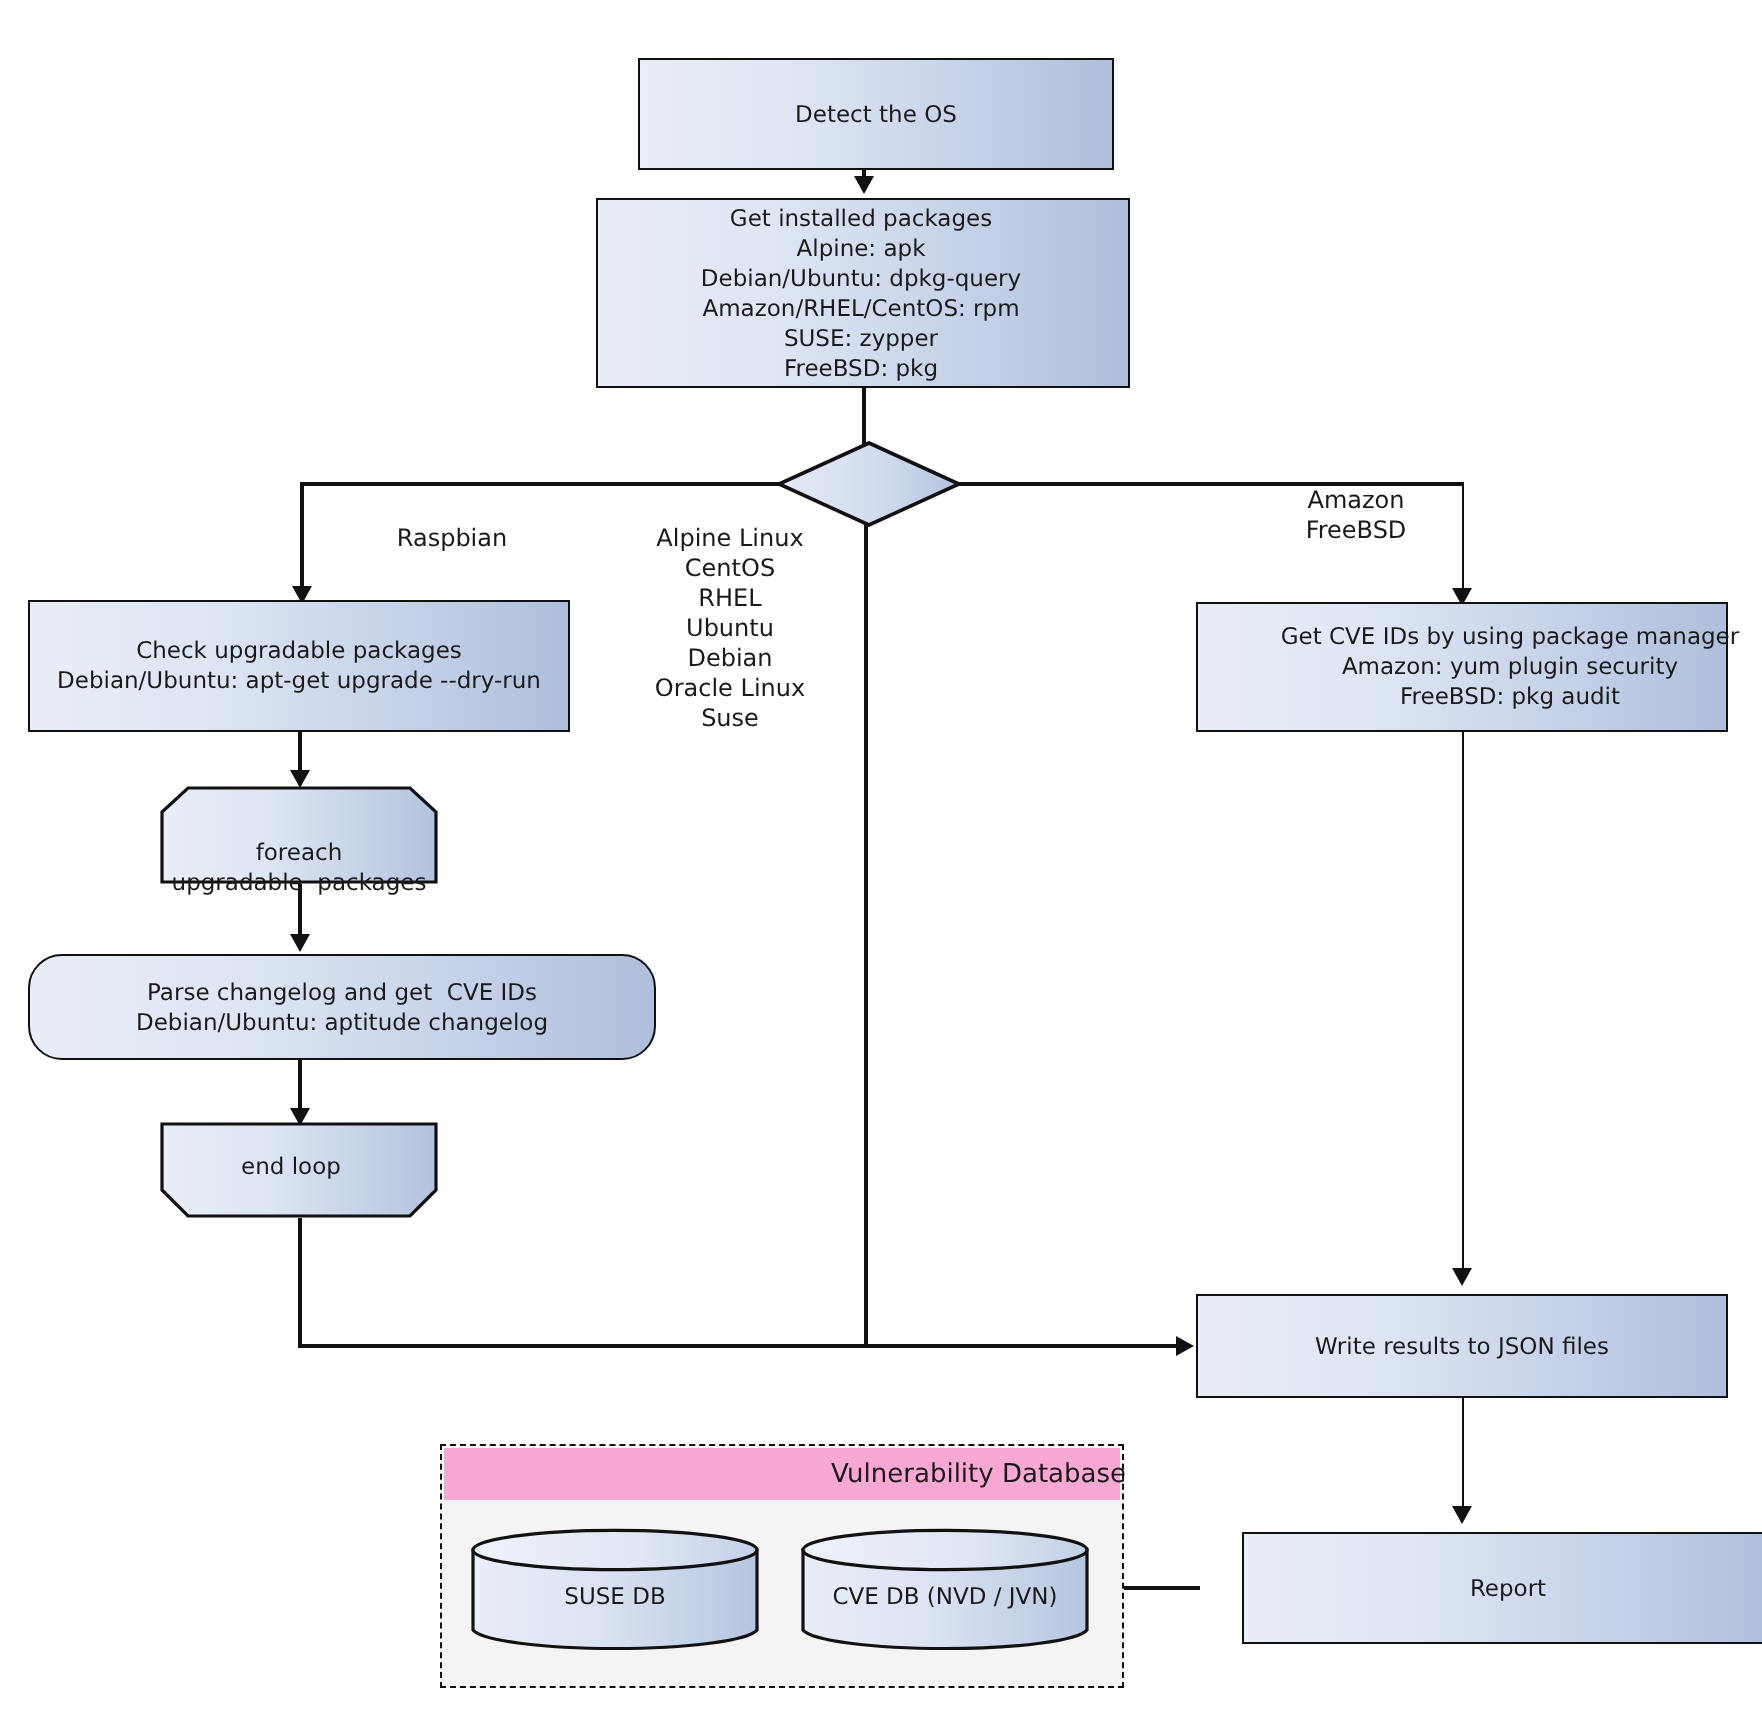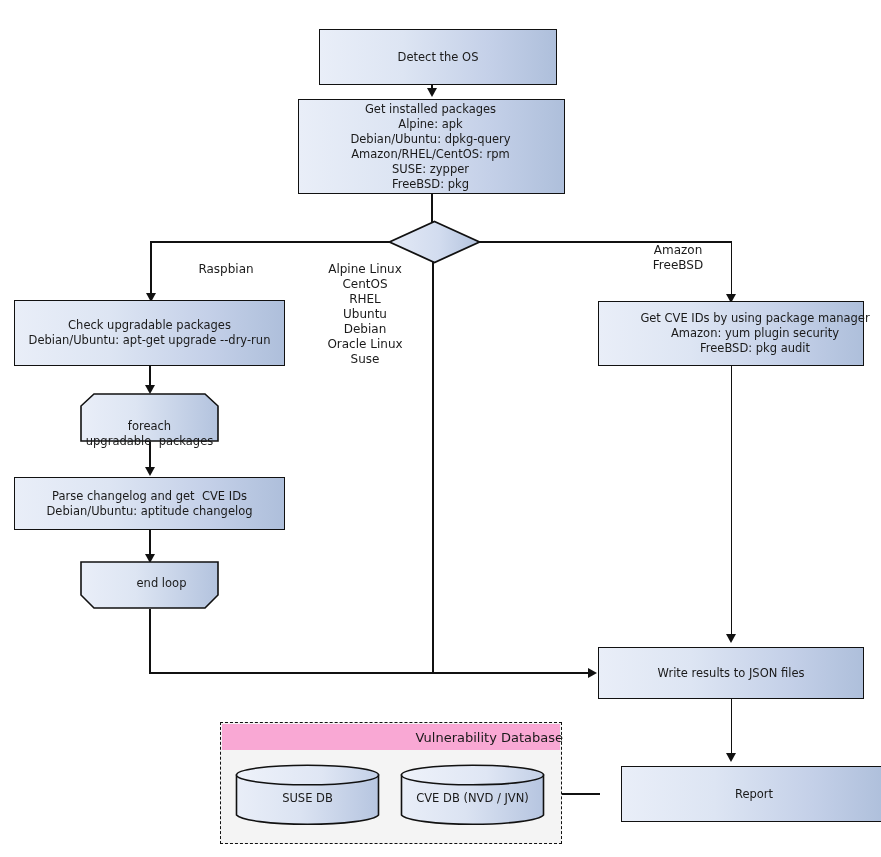--- a/index.html
+++ b/index.html
@@ -144,29 +144,29 @@
         <stop offset="0%" stop-color="#e9eef8"></stop>
           <stop offset="40%" stop-color="#dde5f3"></stop>
         <stop offset="100%" stop-color="#b3c3de"></stop>
       </linearGradient>
     </defs>
     <polygon points="14,1 125,1 138,13 138,48 1,48 1,13" fill="url(#gradLoop)" stroke="#111111" stroke-width="1.6"></polygon>
   </svg>
   <div class="shape-label" style="left:80px;top:393px;width:139px;height:49px;margin-top:16px;">foreach
 upgradable  packages</div>
 
-  <div class="node" style="left:14px;top:477px;width:271px;height:53px;">
+  <div class="node" style="left:14px;top:477px;width:314px;height:53px;border-radius:17px;">
     <span class="txt txt-center">Parse changelog and get  CVE IDs
 Debian/Ubuntu: aptitude changelog</span>
   </div>
 
   <svg class="shape-svg" style="left:80px;top:561px;width:139px;height:48px;" viewBox="0 0 139 48">
     <polygon points="1,1 138,1 138,34 125,47 14,47 1,34" fill="url(#gradLoop)" stroke="#111111" stroke-width="1.6"></polygon>
   </svg>
-  <div class="shape-label" style="left:92px;top:561px;width:139px;height:45px;">end loop</div>
+  <div class="shape-label" style="left:76px;top:561px;width:139px;height:45px;">end loop</div>
 
   <div class="node" style="left:598px;top:301px;width:266px;height:65px;padding-left:48px;">
     <span class="txt txt-center">Get CVE IDs by using package manager
 Amazon: yum plugin security
 FreeBSD: pkg audit</span>
   </div>
 
   <div class="node" style="left:598px;top:647px;width:266px;height:52px;">
     <span class="txt txt-center">Write results to JSON files</span>
   </div>

